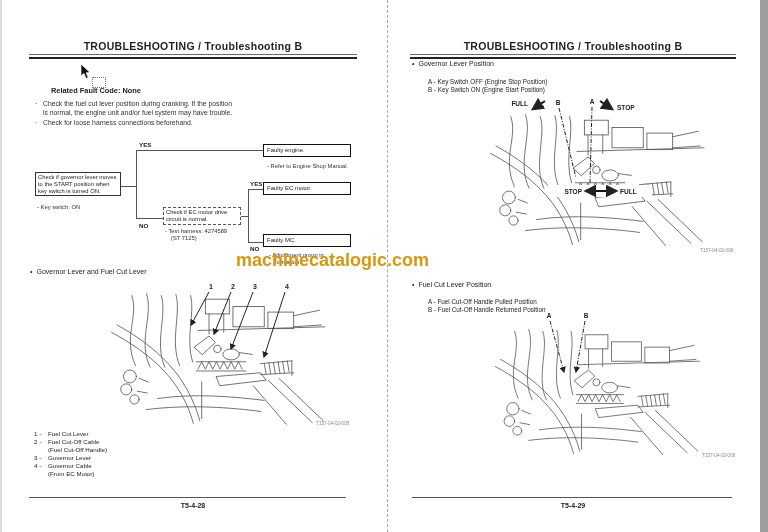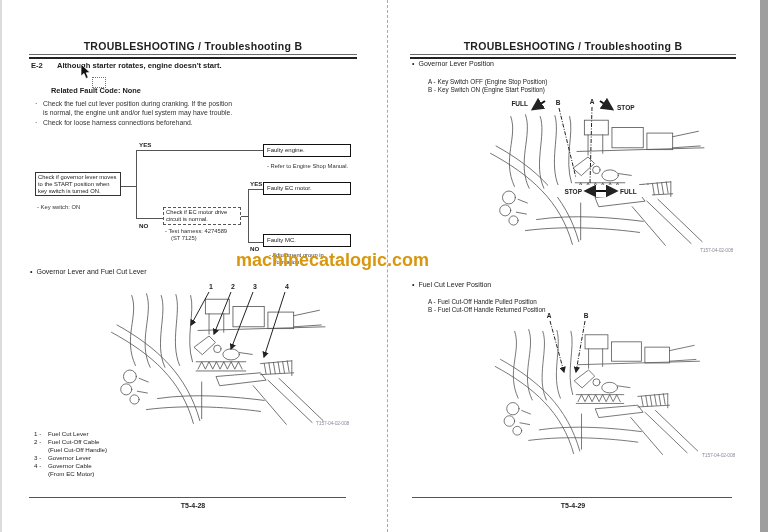--- a/index.html
+++ b/index.html
@@ -94,24 +94,20 @@
     </defs>
   </svg>
 
   <div class="abs edge-left"></div>
   <div class="abs edge-right"></div>
   <div class="abs page-sep"></div>
 
   <div class="abs hdr" style="left:29px;top:40px;width:328px;">TROUBLESHOOTING / Troubleshooting B</div>
   <div class="abs hdr-rule" style="left:29px;top:54px;width:328px;"></div>
 
-  <div class="abs fault-title" style="left:31px;top:61px;">
-    <span class="code">E-2</span>
-    <span class="tt">Although starter rotates, engine doesn't start.</span>
-  </div>
 
   <svg class="abs" style="left:80px;top:64px;z-index:40;" width="13" height="16">
     <path d="M1,0 L1,12 L4,9.5 L6,14.5 L8.2,13.5 L6.2,8.8 L10,8.6 Z" fill="#111" stroke="#fff" stroke-width="0.7"></path>
   </svg>
   <div class="abs marquee" style="left:92px;top:77px;width:12px;height:9px;"></div>
 
   <div class="abs bold8" style="left:31px;top:86px;margin-left:20px;">Related Fault Code: None</div>
 
   <ul class="abs notes" style="left:34px;top:100px;">
     <li>

